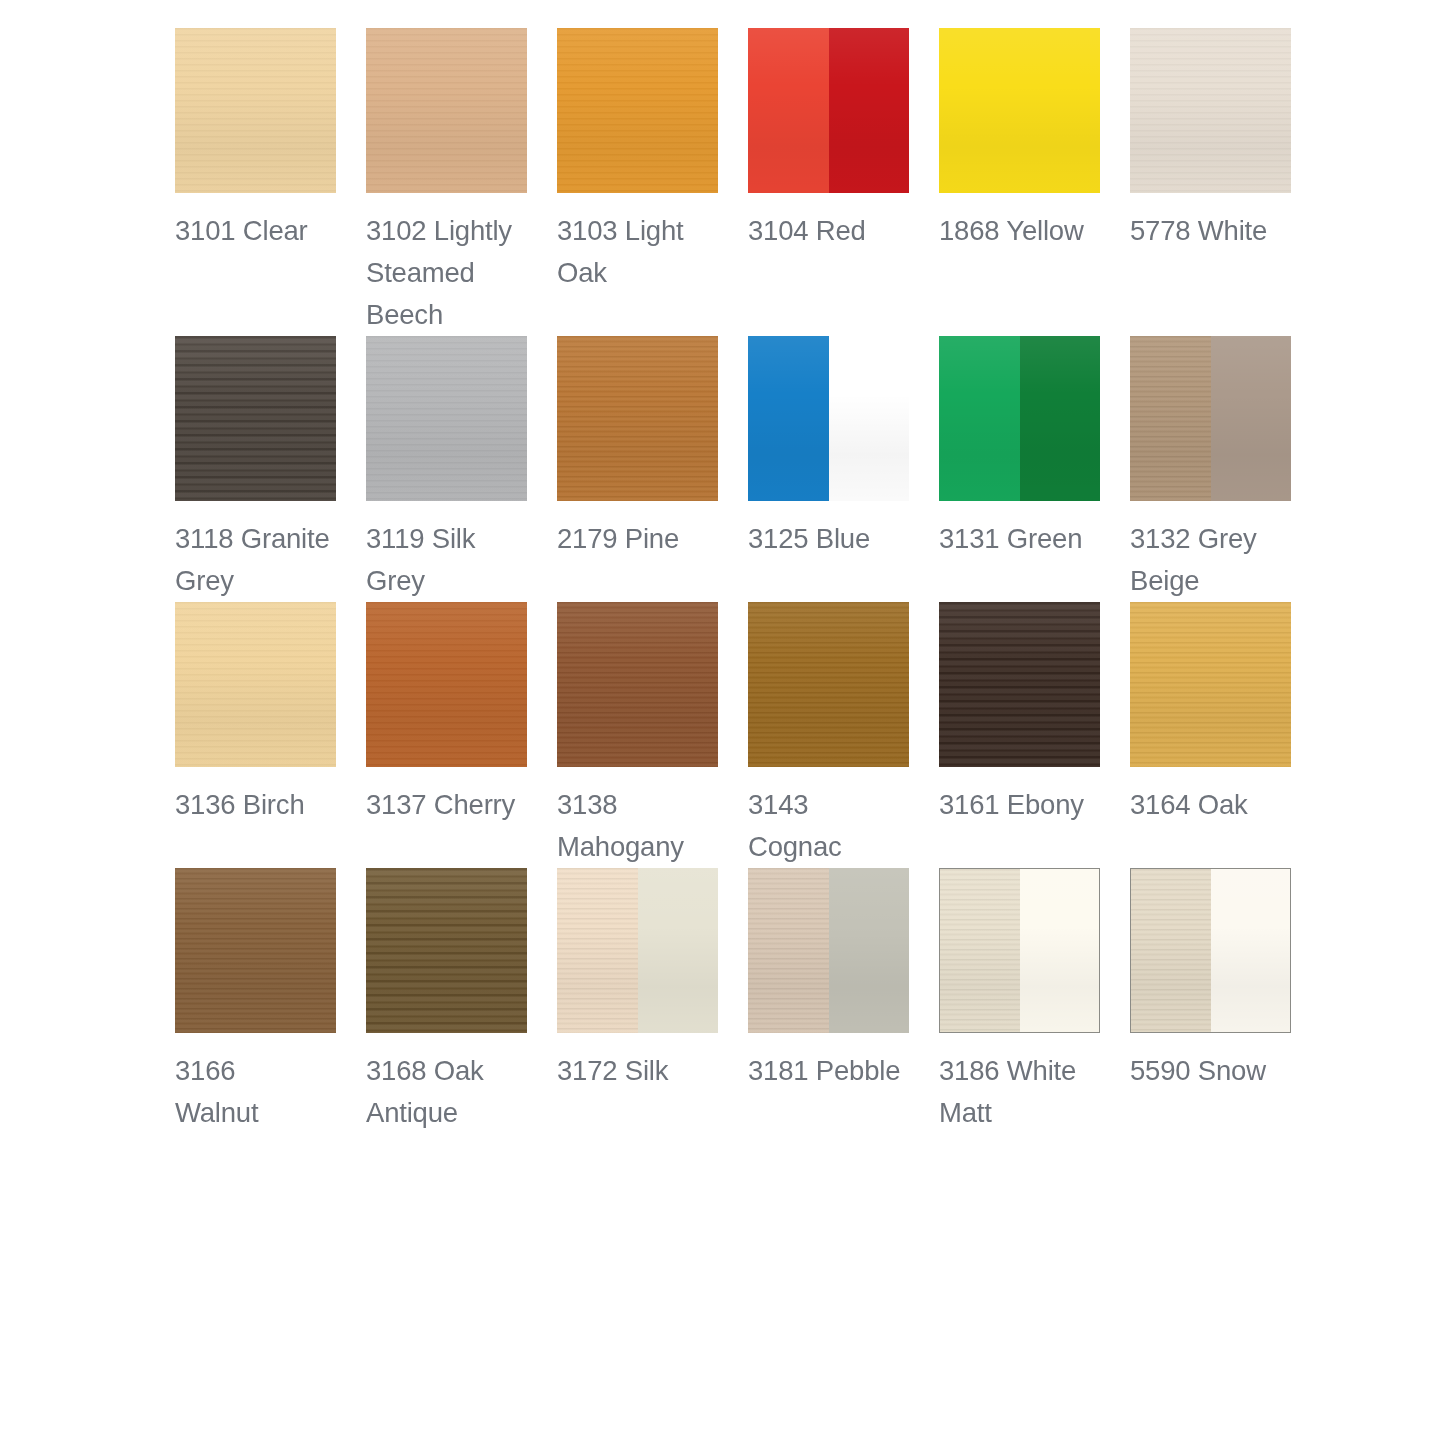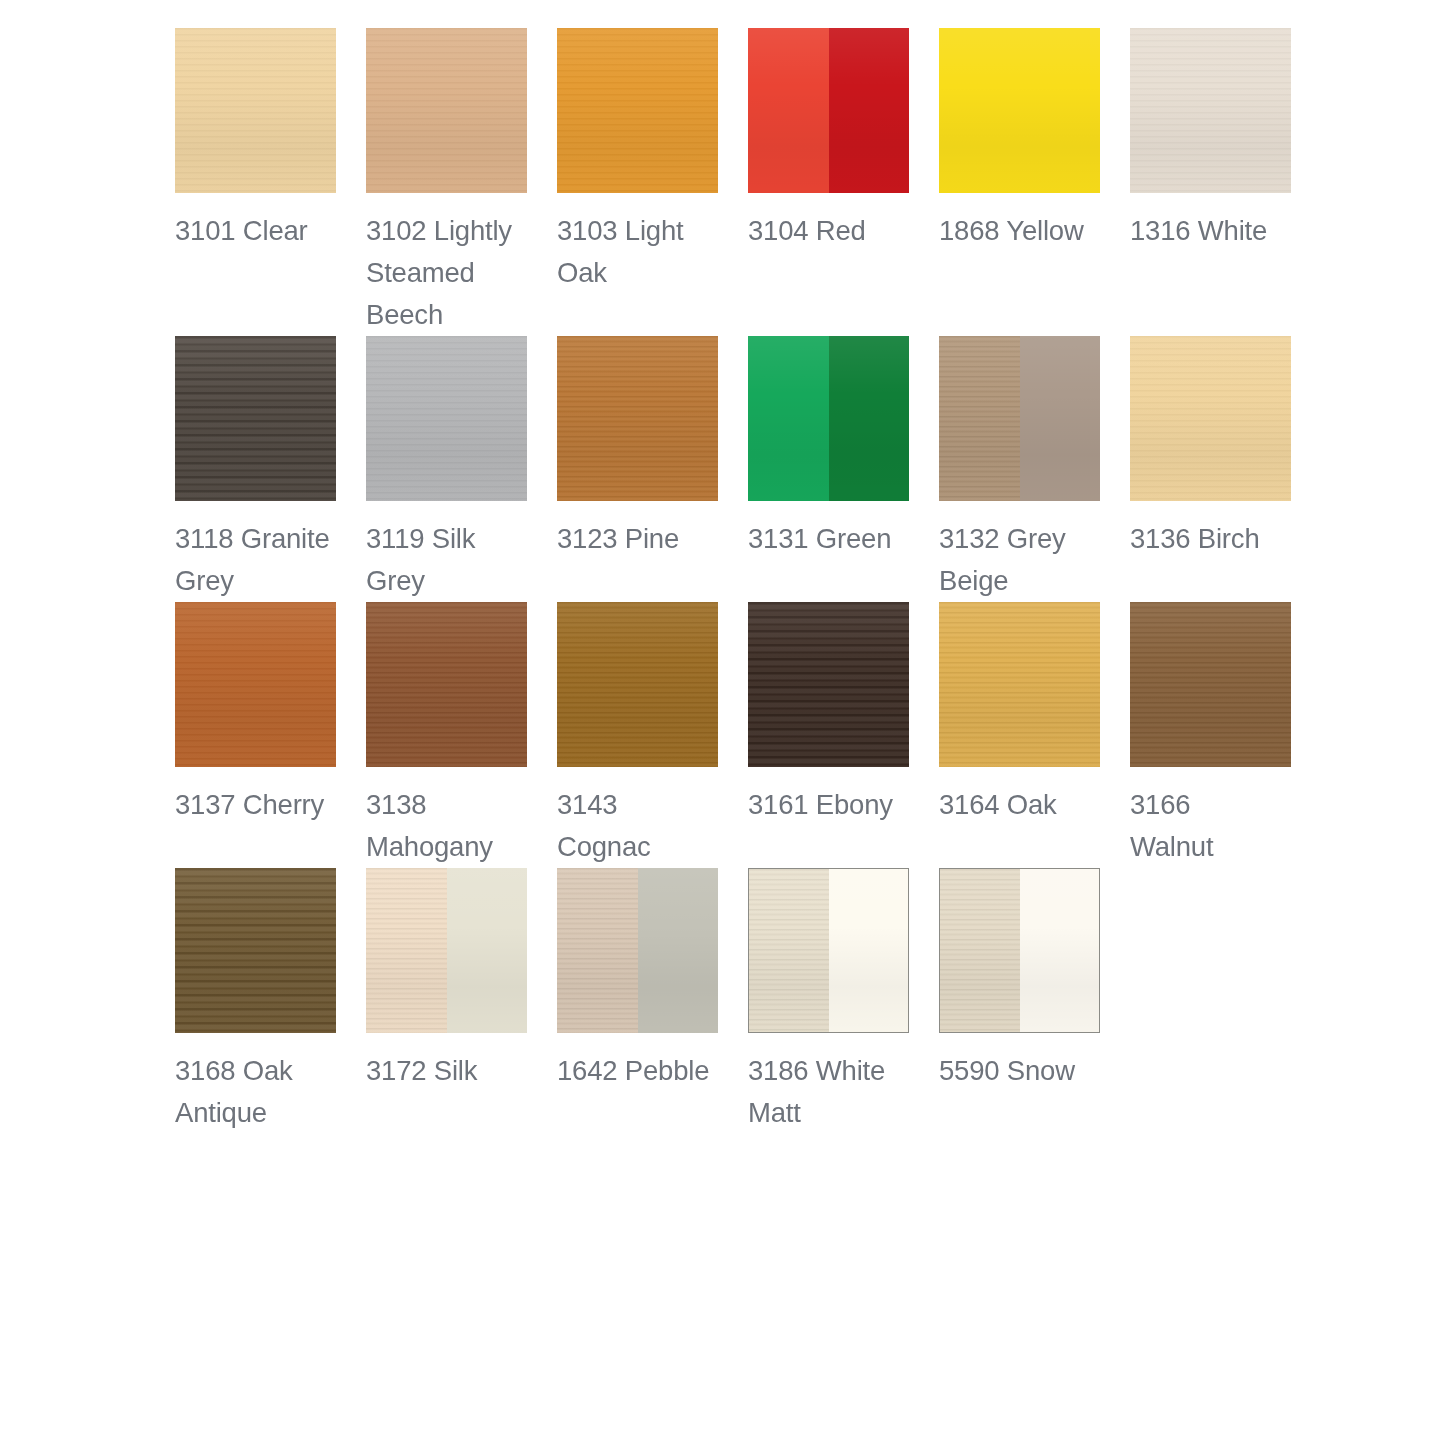--- a/index.html
+++ b/index.html
@@ -179,21 +179,21 @@
         </div>
         <div class="label">1868 Yellow</div>
       </div>
       <div class="cell row-1">
         <div class="swatch">
           <div class="half full" style="background: rgb(231, 222, 210);">
             <div class="grain soft"></div>
           </div>
           <div class="grain shade"></div>
         </div>
-        <div class="label">1316 White</div>
+        <div class="label">5778 White</div>
       </div>
       <div class="cell row-2">
         <div class="swatch">
           <div class="half full" style="background: rgb(75, 67, 60);">
             <div class="grain strong"></div>
           </div>
           <div class="grain shade"></div>
         </div>
         <div class="label">3118 Granite
 Grey</div>
@@ -208,21 +208,33 @@
         <div class="label">3119 Silk
 Grey</div>
       </div>
       <div class="cell row-2">
         <div class="swatch">
           <div class="half full" style="background: rgb(185, 118, 52);">
             <div class="grain lines"></div>
           </div>
           <div class="grain shade"></div>
         </div>
-        <div class="label">3123 Pine</div>
+        <div class="label">2179 Pine</div>
+      </div>
+      <div class="cell row-2">
+        <div class="swatch">
+          <div class="half left" style="background: rgb(23, 128, 200);">
+            <div class="grain flat"></div>
+          </div>
+          <div class="half right">
+            <div class="grain flat"></div>
+          </div>
+          <div class="grain shade"></div>
+        </div>
+        <div class="label">3125 Blue</div>
       </div>
       <div class="cell row-2">
         <div class="swatch">
           <div class="half left" style="background: rgb(22, 168, 91);">
             <div class="grain flat"></div>
           </div>
           <div class="half right" style="background: rgb(16, 127, 56);">
             <div class="grain flat"></div>
           </div>
           <div class="grain shade"></div>
@@ -333,21 +345,21 @@
       <div class="cell row-4">
         <div class="swatch">
           <div class="half left" style="background: rgb(217, 199, 180);">
             <div class="grain lines"></div>
           </div>
           <div class="half right" style="background: rgb(195, 194, 183);">
             <div class="grain flat"></div>
           </div>
           <div class="grain shade"></div>
         </div>
-        <div class="label">1642 Pebble</div>
+        <div class="label">3181 Pebble</div>
       </div>
       <div class="cell row-4">
         <div class="swatch bordered">
           <div class="half left" style="background: rgb(232, 224, 205);">
             <div class="grain lines"></div>
           </div>
           <div class="half right" style="background: rgb(253, 250, 240);">
             <div class="grain flat"></div>
           </div>
           <div class="grain shade"></div>

